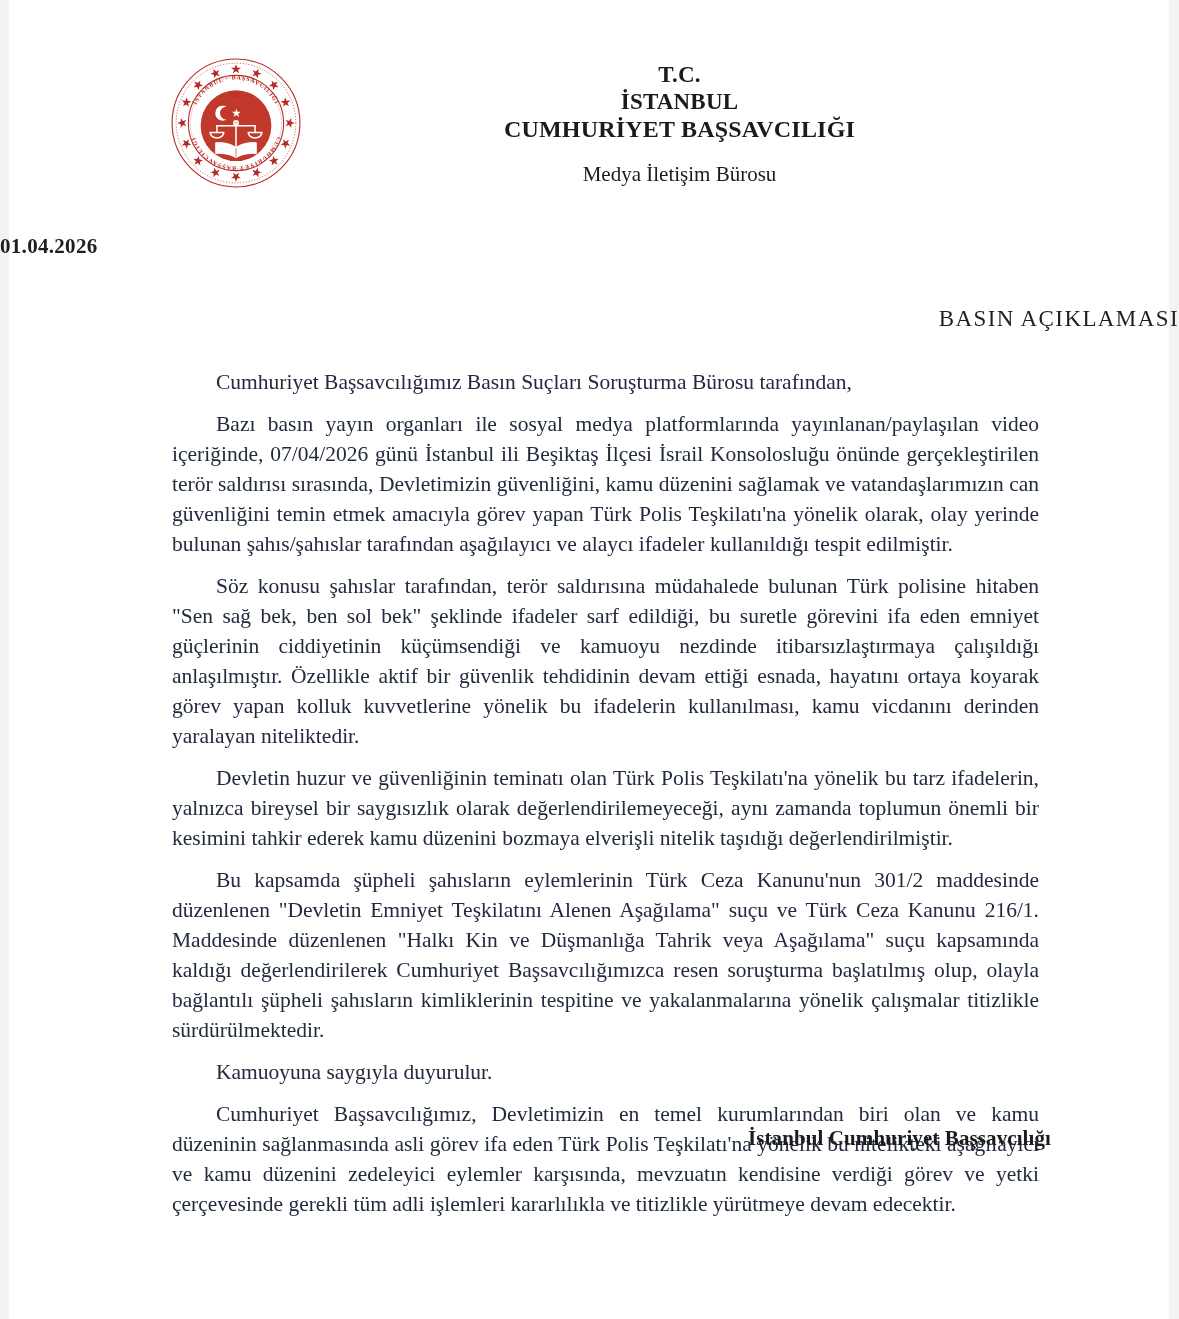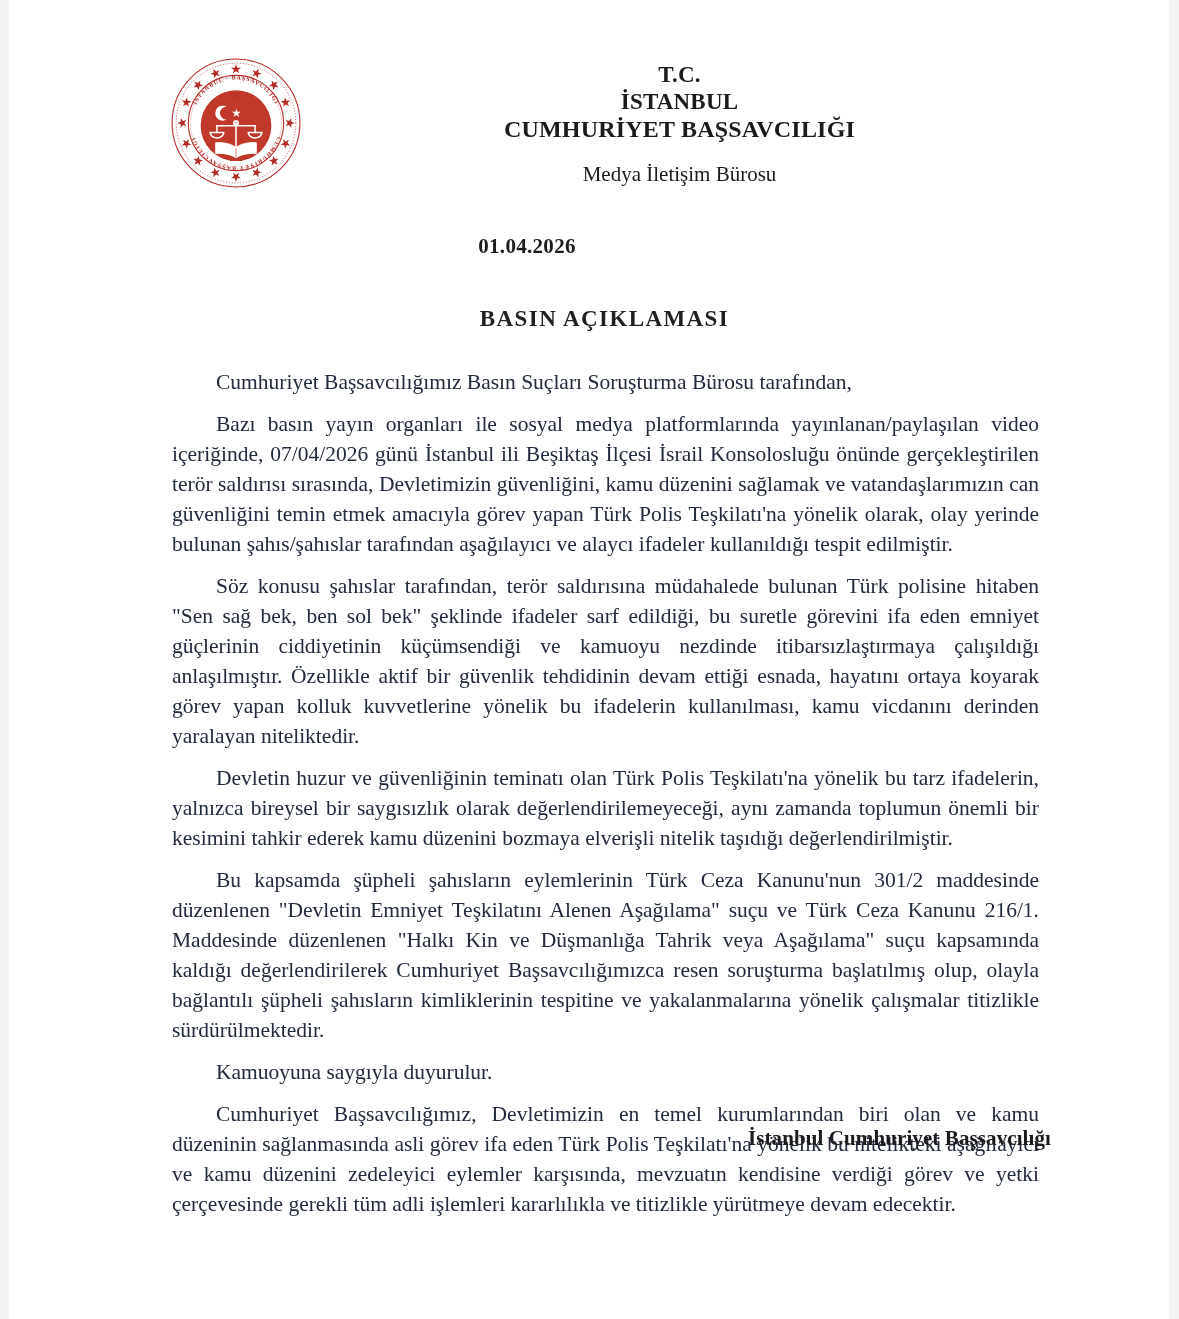--- a/index.html
+++ b/index.html
@@ -80,35 +80,35 @@
   .org-line-4 {
     font-size: 21px;
     font-weight: normal;
     line-height: 1.35;
     margin-top: 16px;
   }
 
   
   .date-row {
     margin: 24px 125px 0 0;
-    text-align: center;
+    text-align: left;
   }
   .date-value {
     font-size: 21px;
     font-weight: bold;
     color: #1d1d1d;
     letter-spacing: 0.3px;
   }
 
   
   .doc-title {
     margin-top: 47px;
-    text-align: center;
+    text-align: right;
     font-size: 23px;
-    font-weight: bold;
+    font-weight: normal;
     letter-spacing: 1.4px;
     color: #201f22;
     padding-left: 30px;
   }
 
   
   .body-text {
     margin: 36px 128px 0 160px;
     color: #222a3d;
     font-size: 21.5px;

